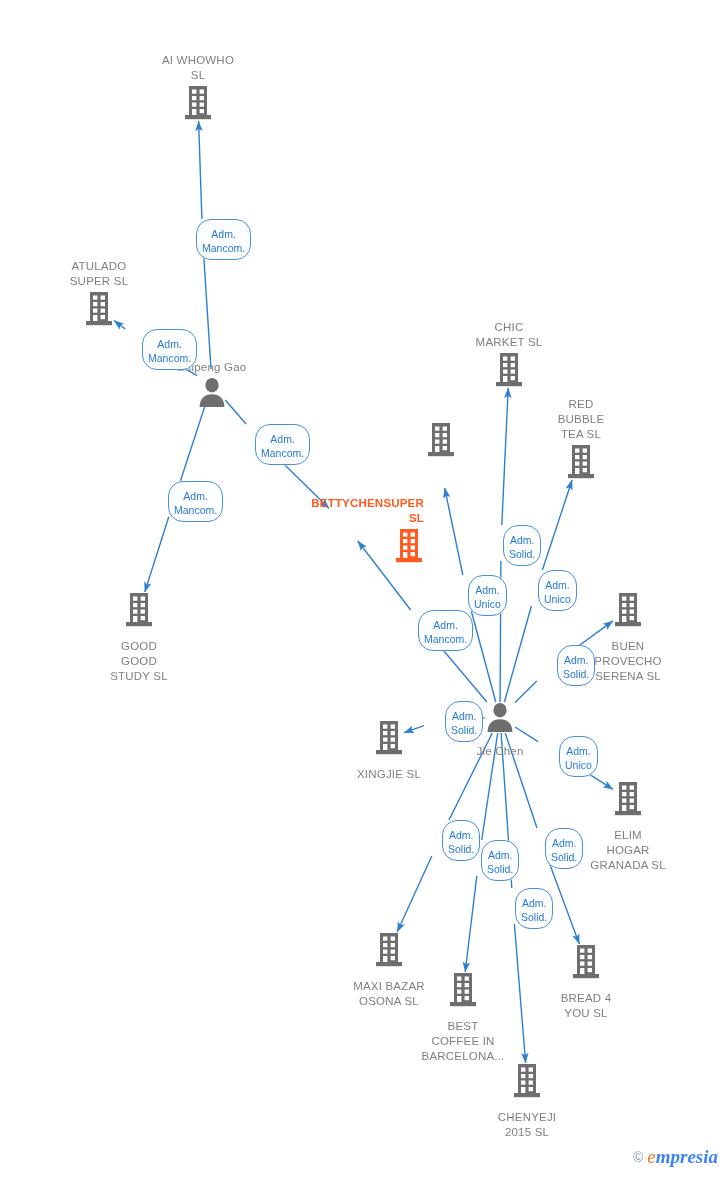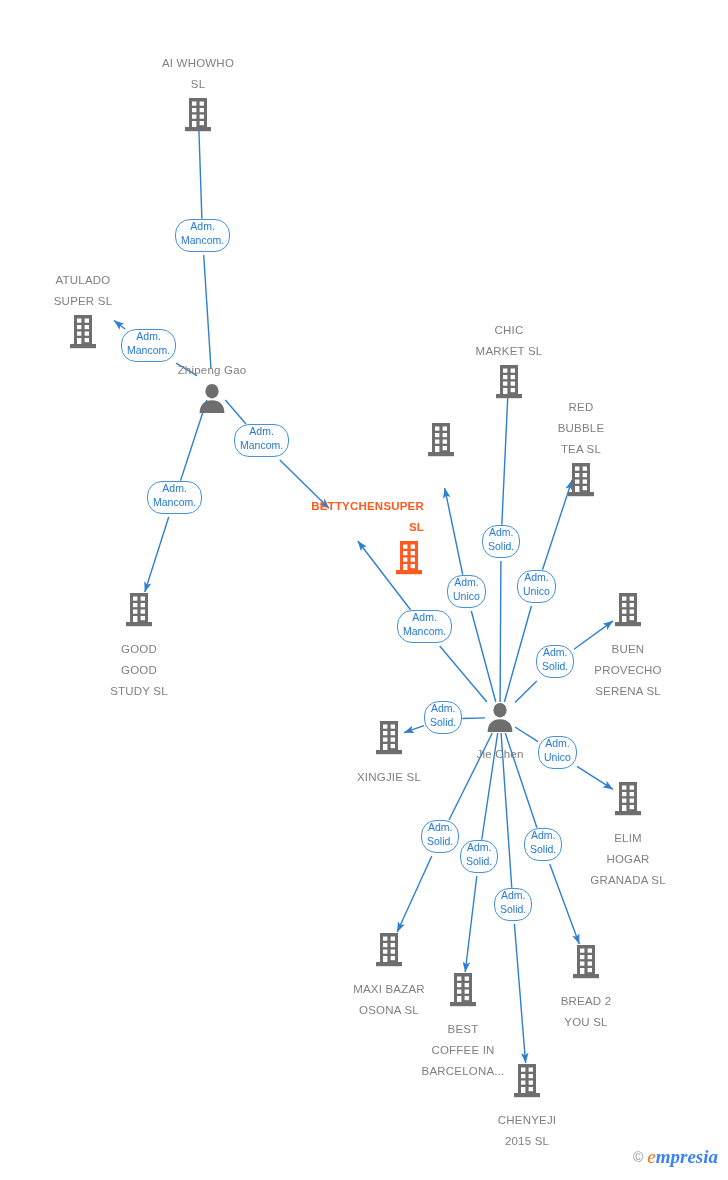--- a/index.html
+++ b/index.html
@@ -23,21 +23,21 @@
   
   .node {
     position:absolute;
     width:160px;
     margin-left:-80px;
     text-align:center;
     z-index:3;
   }
   .node .label {
     font-size:11.5px;
-    line-height:21px;
+    line-height:15px;
     color:#808080;
     letter-spacing:0.2px;
     white-space:pre-line;
   }
   .node.bold .label {
     font-weight:bold;
     color:#6e6e6e;
   }
   .node .glyph {
     display:block;
@@ -49,24 +49,25 @@
   
   .relbox {
     position:absolute;
     border:1.3px solid #4a90d9;
     border-radius:15px;
     background:#fbfdff;
     color:#2b7ad1;
     font-size:10.5px;
     line-height:13.5px;
     text-align:center;
-    padding:0 5px 4px 5px;
+    padding:8px 5px 4px 5px;
     white-space:pre-line;
     z-index:5;
     box-shadow:0 0 0 0.5px rgba(255,255,255,0.6);
+    margin-left:21px;
   }
 </style>
 </head>
 <body>
 
 <div id="canvas">
 
   <svg id="edges" viewBox="0 0 728 1180" width="728" height="1180">
     <defs>
       <marker id="arrow" markerWidth="9" markerHeight="9" refX="7.2" refY="3.1" orient="auto" markerUnits="strokeWidth">
@@ -117,21 +118,21 @@
             <rect x="9" y="4.5" width="4.4" height="4.2" fill="#ffffff"></rect>
             <rect x="16.6" y="4.5" width="4.4" height="4.2" fill="#ffffff"></rect>
             <rect x="9" y="11" width="4.4" height="4.2" fill="#ffffff"></rect>
             <rect x="16.6" y="11" width="4.4" height="4.2" fill="#ffffff"></rect>
             <rect x="9" y="17.5" width="4.4" height="4.2" fill="#ffffff"></rect>
             <rect x="16.6" y="17.5" width="4.4" height="4.2" fill="#ffffff"></rect>
             <rect x="9" y="24" width="4.4" height="6" fill="#ffffff"></rect>
             <rect x="16.6" y="24" width="4.4" height="4.2" fill="#ffffff"></rect>
           </svg></div>
       </div>
-      <div class="node label-above" style="left: 83px; top: 259px; margin-top: 11px;">
+      <div class="node label-above" style="left: 99px; top: 259px;">
         <div class="label">ATULADO
 SUPER  SL</div>
         <div class="glyph"><svg width="30" height="36" viewBox="0 0 30 36">
             <rect x="6" y="1" width="18" height="29" fill="#6e6e6e"></rect>
             <rect x="2" y="30" width="26" height="4.2" fill="#6e6e6e"></rect>
             <rect x="9" y="4.5" width="4.4" height="4.2" fill="#ffffff"></rect>
             <rect x="16.6" y="4.5" width="4.4" height="4.2" fill="#ffffff"></rect>
             <rect x="9" y="11" width="4.4" height="4.2" fill="#ffffff"></rect>
             <rect x="16.6" y="11" width="4.4" height="4.2" fill="#ffffff"></rect>
             <rect x="9" y="17.5" width="4.4" height="4.2" fill="#ffffff"></rect>
@@ -322,21 +323,21 @@
             <rect x="2" y="30" width="26" height="4.2" fill="#6e6e6e"></rect>
             <rect x="9" y="4.5" width="4.4" height="4.2" fill="#ffffff"></rect>
             <rect x="16.6" y="4.5" width="4.4" height="4.2" fill="#ffffff"></rect>
             <rect x="9" y="11" width="4.4" height="4.2" fill="#ffffff"></rect>
             <rect x="16.6" y="11" width="4.4" height="4.2" fill="#ffffff"></rect>
             <rect x="9" y="17.5" width="4.4" height="4.2" fill="#ffffff"></rect>
             <rect x="16.6" y="17.5" width="4.4" height="4.2" fill="#ffffff"></rect>
             <rect x="9" y="24" width="4.4" height="6" fill="#ffffff"></rect>
             <rect x="16.6" y="24" width="4.4" height="4.2" fill="#ffffff"></rect>
           </svg></div>
-        <div class="label">BREAD 2
+        <div class="label">BREAD 4
 YOU  SL</div>
       </div>
       <div class="node label-below" style="left: 527px; top: 1063px;">
         <div class="glyph"><svg width="30" height="36" viewBox="0 0 30 36">
             <rect x="6" y="1" width="18" height="29" fill="#6e6e6e"></rect>
             <rect x="2" y="30" width="26" height="4.2" fill="#6e6e6e"></rect>
             <rect x="9" y="4.5" width="4.4" height="4.2" fill="#ffffff"></rect>
             <rect x="16.6" y="4.5" width="4.4" height="4.2" fill="#ffffff"></rect>
             <rect x="9" y="11" width="4.4" height="4.2" fill="#ffffff"></rect>
             <rect x="16.6" y="11" width="4.4" height="4.2" fill="#ffffff"></rect>

